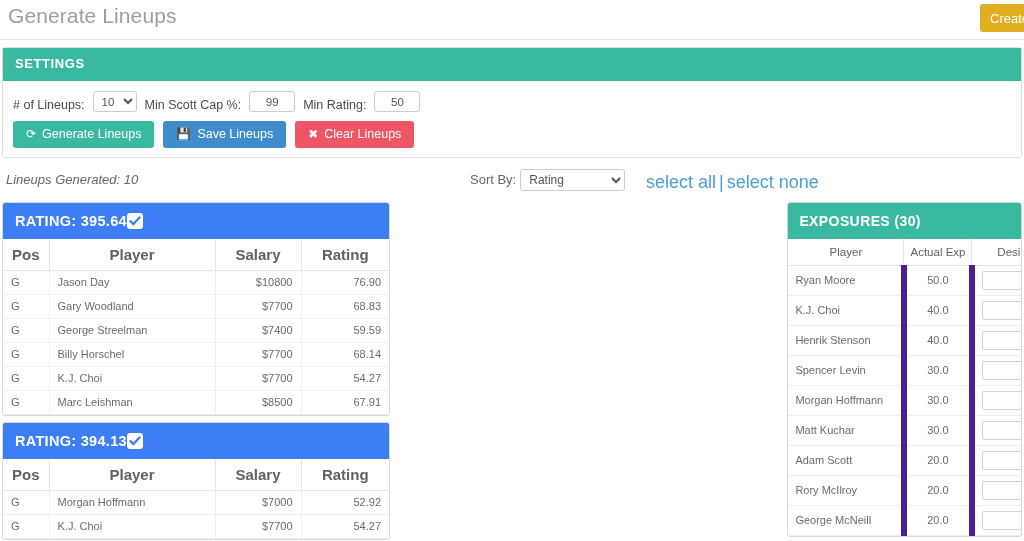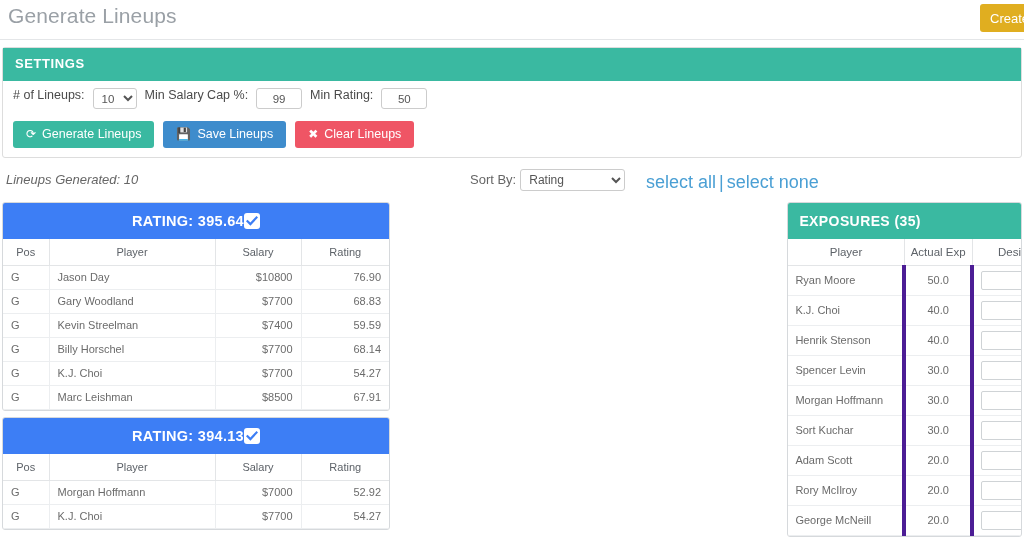--- a/index.html
+++ b/index.html
@@ -55,21 +55,21 @@
     color: #ffffff;
     font-size: 13px;
     font-weight: bold;
     letter-spacing: 0.6px;
     padding: 8px 12px;
     height: 33px;
   }
   .settings-body { padding: 7px 10px 9px 10px; }
   .settings-row {
     display: flex;
-    align-items: flex-start;
+    align-items: flex-end;
     gap: 8px;
     font-size: 12.5px;
     color: #4a4a4a;
     height: 24px;
   }
   .settings-row label { white-space: nowrap; }
   select.sm {
     height: 21px;
     font-size: 11.5px;
     font-family: "Liberation Sans", sans-serif;
@@ -160,21 +160,21 @@
     border-radius: 3px;
     background: #fff;
     overflow: hidden;
   }
   .card-header {
     background: #3d7ef5;
     color: #fff;
     height: 36px;
     display: flex;
     align-items: center;
-    justify-content: center;
+    justify-content: flex-start;
     padding: 0 12px;
     font-size: 14.5px;
     font-weight: bold;
     letter-spacing: 0.3px;
   }
   .chk {
     width: 16px; height: 16px;
     background: #ffffff;
     border-radius: 3px;
     position: relative;
@@ -182,22 +182,22 @@
   }
   .chk svg { position: absolute; left: 2px; top: 2px; }
 
   table.lineup {
     width: 100%;
     border-collapse: collapse;
     font-size: 11px;
     color: #6b6b6b;
   }
   table.lineup th {
-    font-weight: normal;
-    font-size: 11px;
+    font-weight: bold;
+    font-size: 15px;
     color: #5d6268;
     padding: 7px 8px;
     border-bottom: 1px solid #e3e5e7;
     border-right: 1px solid #e3e5e7;
     text-align: center;
   }
   table.lineup th:last-child { border-right: none; }
   table.lineup td {
     padding: 5px 8px;
     border-bottom: 1px solid #eceef0;
@@ -242,21 +242,21 @@
     color: #5d6268;
     padding: 7px 6px;
     border-bottom: 1px solid #e3e5e7;
     border-right: 1px solid #e3e5e7;
     text-align: center;
     white-space: nowrap;
   }
   table.exp td {
     padding: 5px 7px;
     border-bottom: 1px solid #eceef0;
-    border-right: 4px solid #4c1d95;
+    border-right: 6px solid #4c1d95;
     height: 24px;
   }
   .e-player { width: 118px; text-align: left; white-space: nowrap; }
   .e-actual { width: 62px; text-align: center; margin-left: 12px; }
   .e-desired { width: 120px; text-align: left; }
   input.expinput {
     width: 64px; height: 19px;
     border: 1px solid #cfd3d6;
     border-radius: 2px;
     background: #fff;
@@ -271,21 +271,21 @@
   <div class="page-title">Generate Lineups</div>
   <button class="topbar-btn">Create New</button>
 </div>
 
 <div class="settings-panel">
   <div class="settings-header">SETTINGS</div>
   <div class="settings-body">
     <div class="settings-row">
       <label># of Lineups:</label>
       <select class="sm" id="sel-lineups"><option value="1">1</option><option value="5">5</option><option value="10" selected="">10</option><option value="20">20</option><option value="50">50</option><option value="100">100</option></select>
-      <label>Min Salary Cap %:</label>
+      <label>Min Scott Cap %:</label>
       <input class="num" type="text" value="99" style="">
       <label>Min Rating:</label>
       <input class="num" type="text" value="50" style="">
     </div>
     <div class="btn-row">
       <button class="btn btn-teal">
         <span class="gl">⟳</span>
         <span>Generate Lineups</span>
       </button>
       <button class="btn btn-blue">
@@ -339,21 +339,21 @@
               <td class="c-rat">76.90</td>
             </tr>
             <tr>
               <td class="c-pos">G</td>
               <td class="c-player">Gary Woodland</td>
               <td class="c-sal">$7700</td>
               <td class="c-rat">68.83</td>
             </tr>
             <tr>
               <td class="c-pos">G</td>
-              <td class="c-player">Kevin Streelman</td>
+              <td class="c-player">George Streelman</td>
               <td class="c-sal">$7400</td>
               <td class="c-rat">59.59</td>
             </tr>
             <tr>
               <td class="c-pos">G</td>
               <td class="c-player">Billy Horschel</td>
               <td class="c-sal">$7700</td>
               <td class="c-rat">68.14</td>
             </tr>
             <tr>
@@ -401,21 +401,21 @@
               <td class="c-player">K.J. Choi</td>
               <td class="c-sal">$7700</td>
               <td class="c-rat">54.27</td>
             </tr>
           </tbody>
         </table>
       </div>
     </div>
 
   <div class="exposures">
-    <div class="exp-header">EXPOSURES (35)</div>
+    <div class="exp-header">EXPOSURES (30)</div>
     <table class="exp">
       <thead>
           <tr id="exp-head">
             <th class="e-player">Player</th>
             <th class="e-actual">Actual Exp</th>
             <th class="e-desired">Desired Exp</th>
           </tr>
         </thead>
       <tbody id="exp-body">
           <tr>
@@ -437,21 +437,21 @@
             <td class="e-player">Spencer Levin</td>
             <td class="e-actual">30.0</td>
             <td class="e-desired"><input class="expinput" type="text" style=""></td>
           </tr>
           <tr>
             <td class="e-player">Morgan Hoffmann</td>
             <td class="e-actual">30.0</td>
             <td class="e-desired"><input class="expinput" type="text" style=""></td>
           </tr>
           <tr>
-            <td class="e-player">Sort Kuchar</td>
+            <td class="e-player">Matt Kuchar</td>
             <td class="e-actual">30.0</td>
             <td class="e-desired"><input class="expinput" type="text" style=""></td>
           </tr>
           <tr>
             <td class="e-player">Adam Scott</td>
             <td class="e-actual">20.0</td>
             <td class="e-desired"><input class="expinput" type="text" style=""></td>
           </tr>
           <tr>
             <td class="e-player">Rory McIlroy</td>

